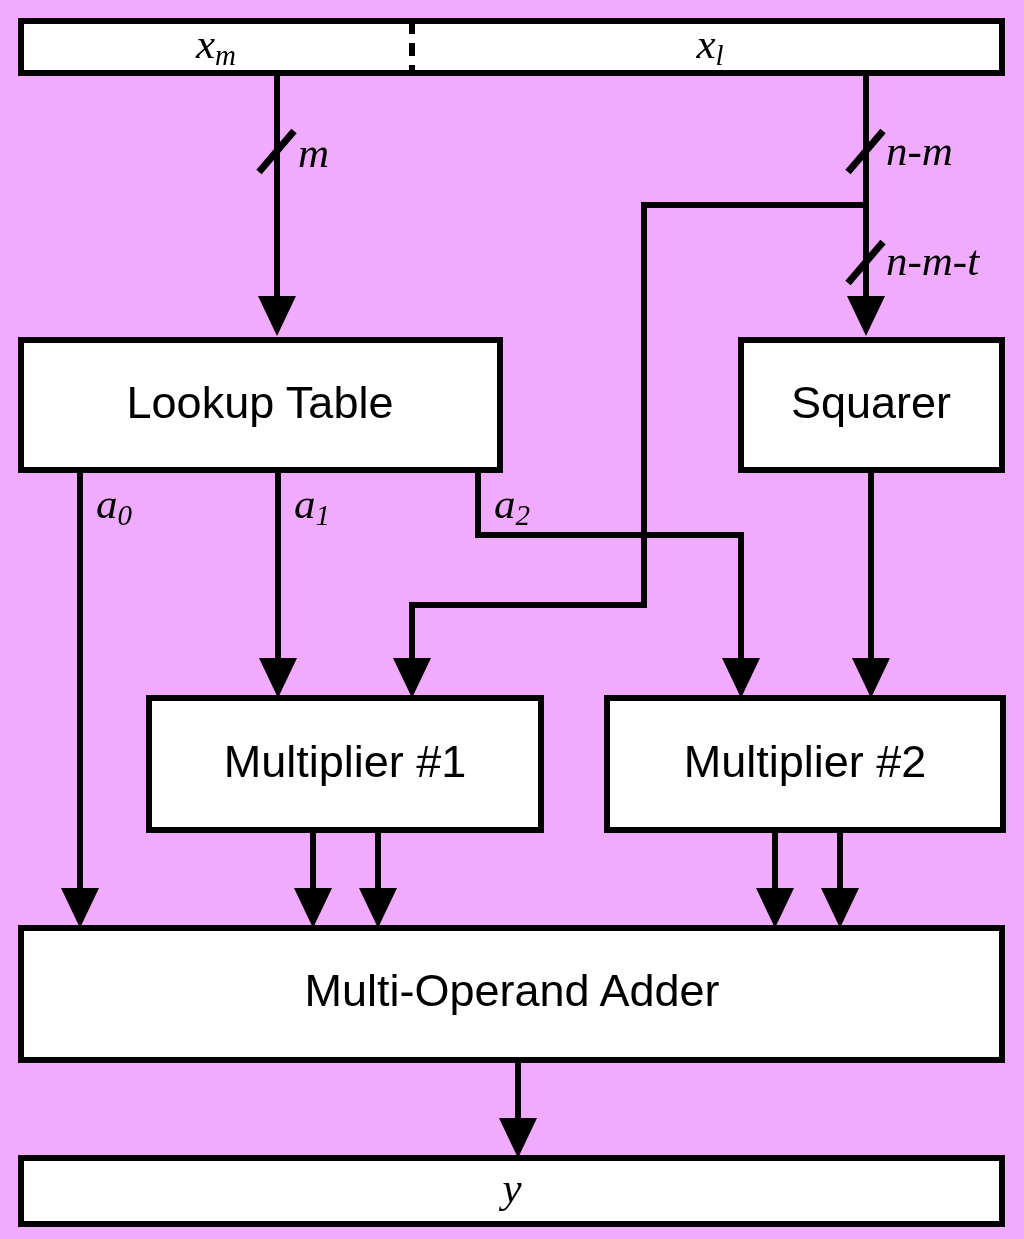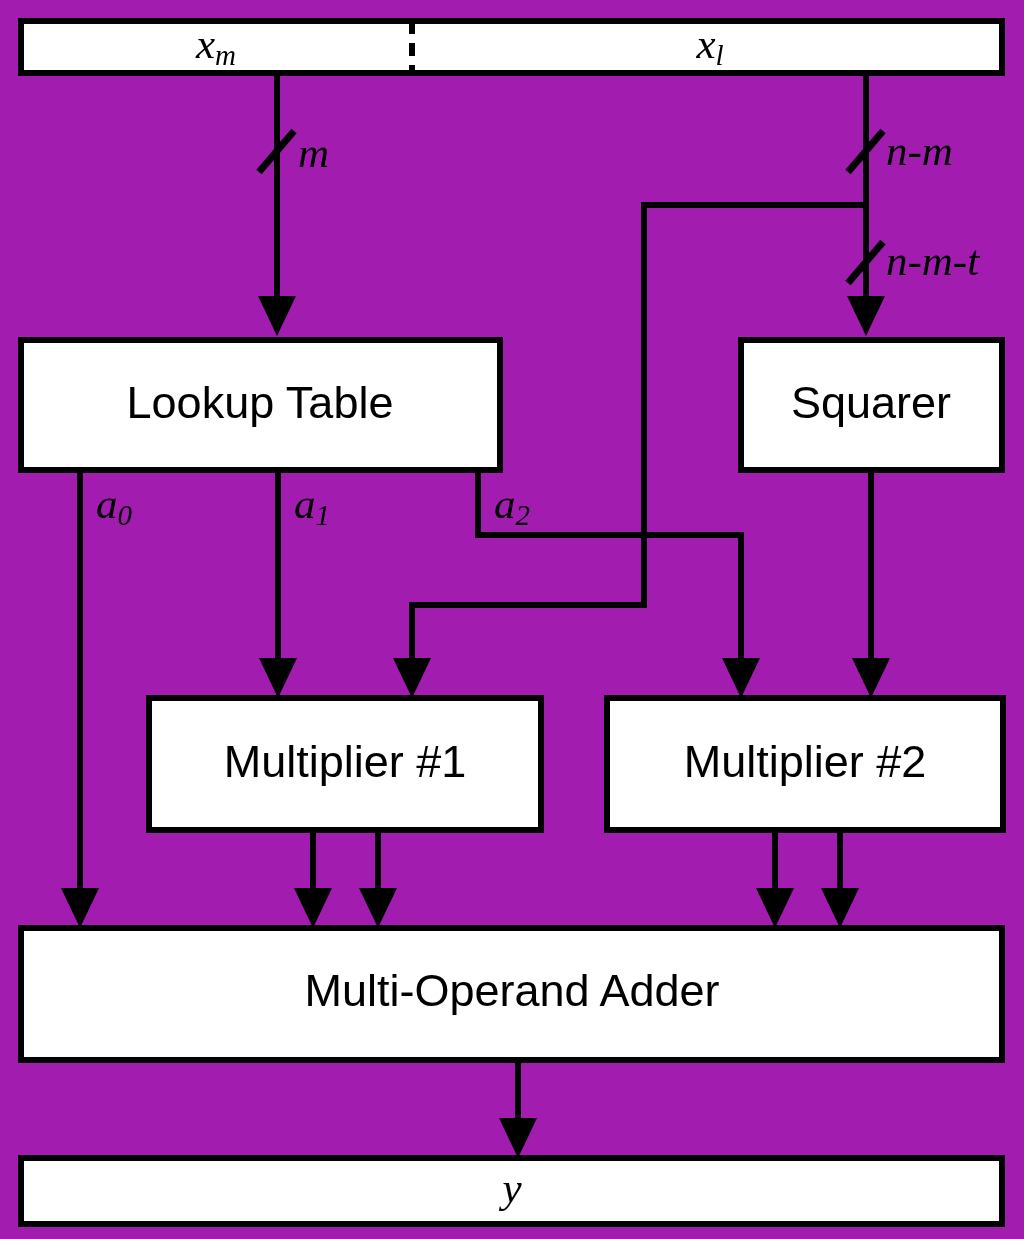--- a/index.html
+++ b/index.html
@@ -4,21 +4,21 @@
 <style>
   html, body {
     margin: 0;
     padding: 0;
     background: #ffffff;
   }
   #diagram-root {
     position: relative;
     width: 1024px;
     height: 1239px;
-    background: #a21caf;
+    background: #f0abfc;
     font-family: "Liberation Sans", sans-serif;
     overflow: hidden;
   }
   svg#schematic {
     display: block;
     width: 1024px;
     height: 1239px;
   }
   .blk-rect {
     fill: #ffffff;

